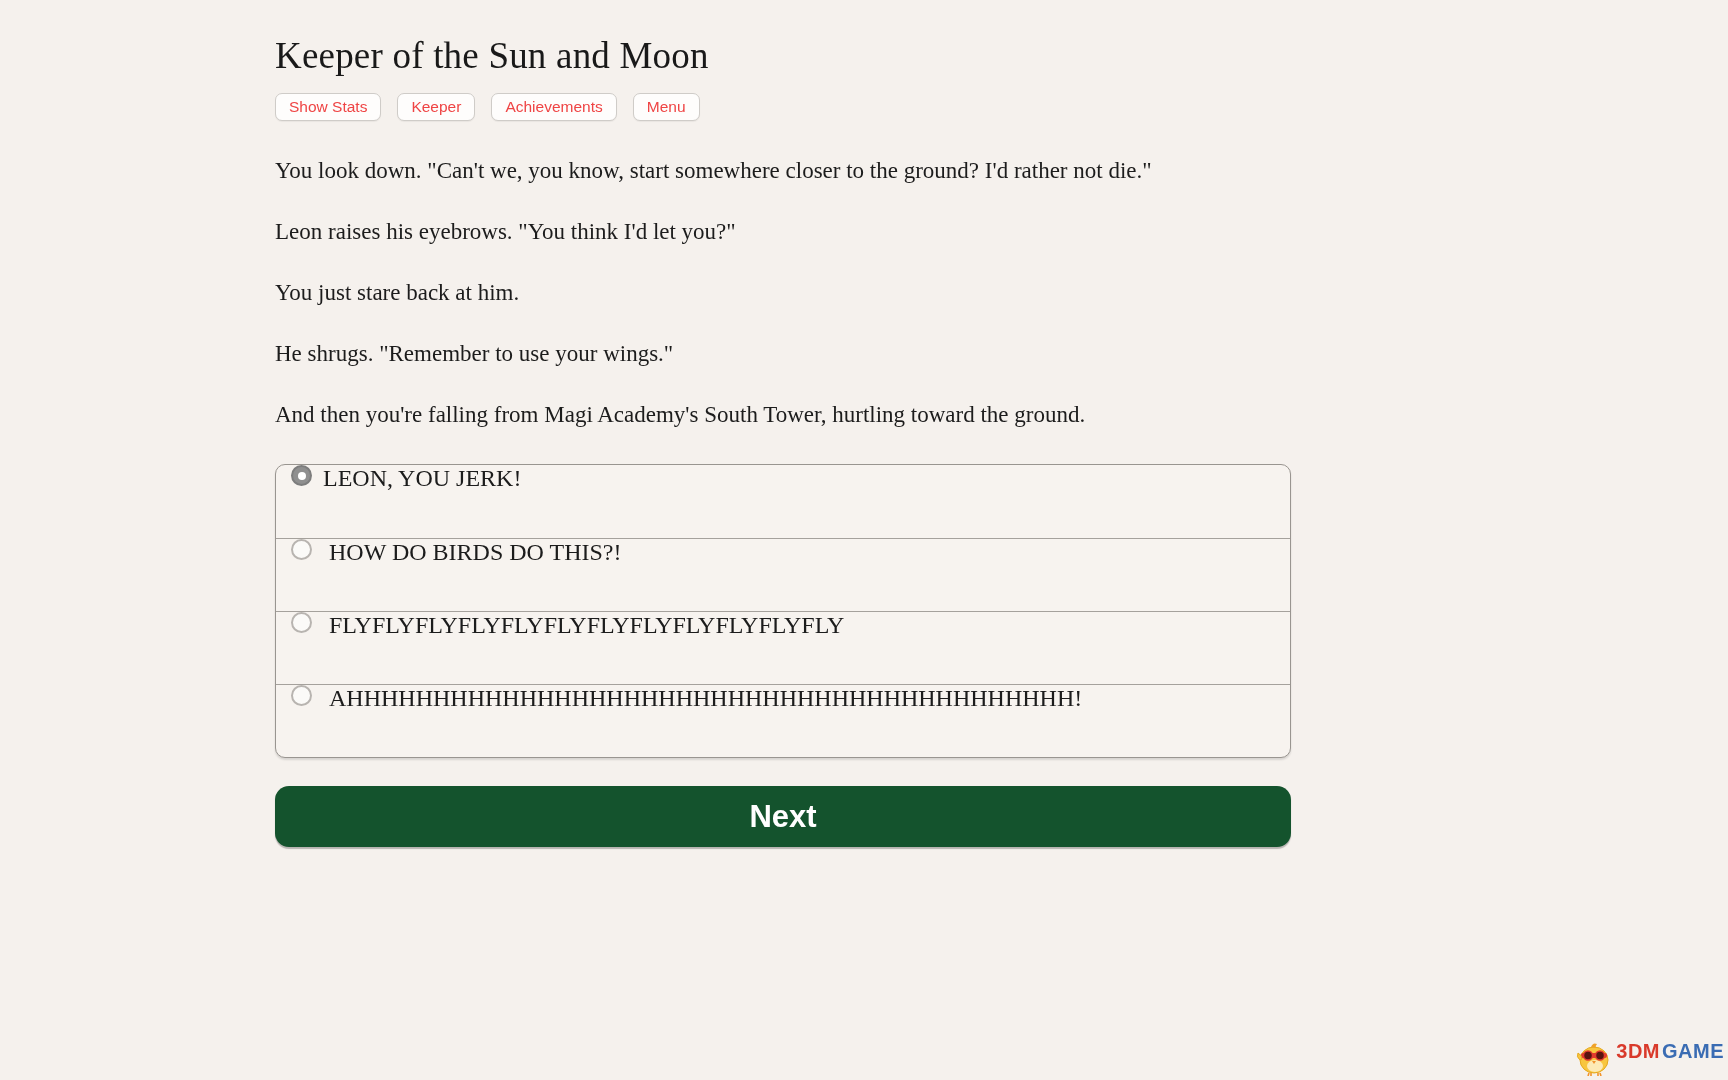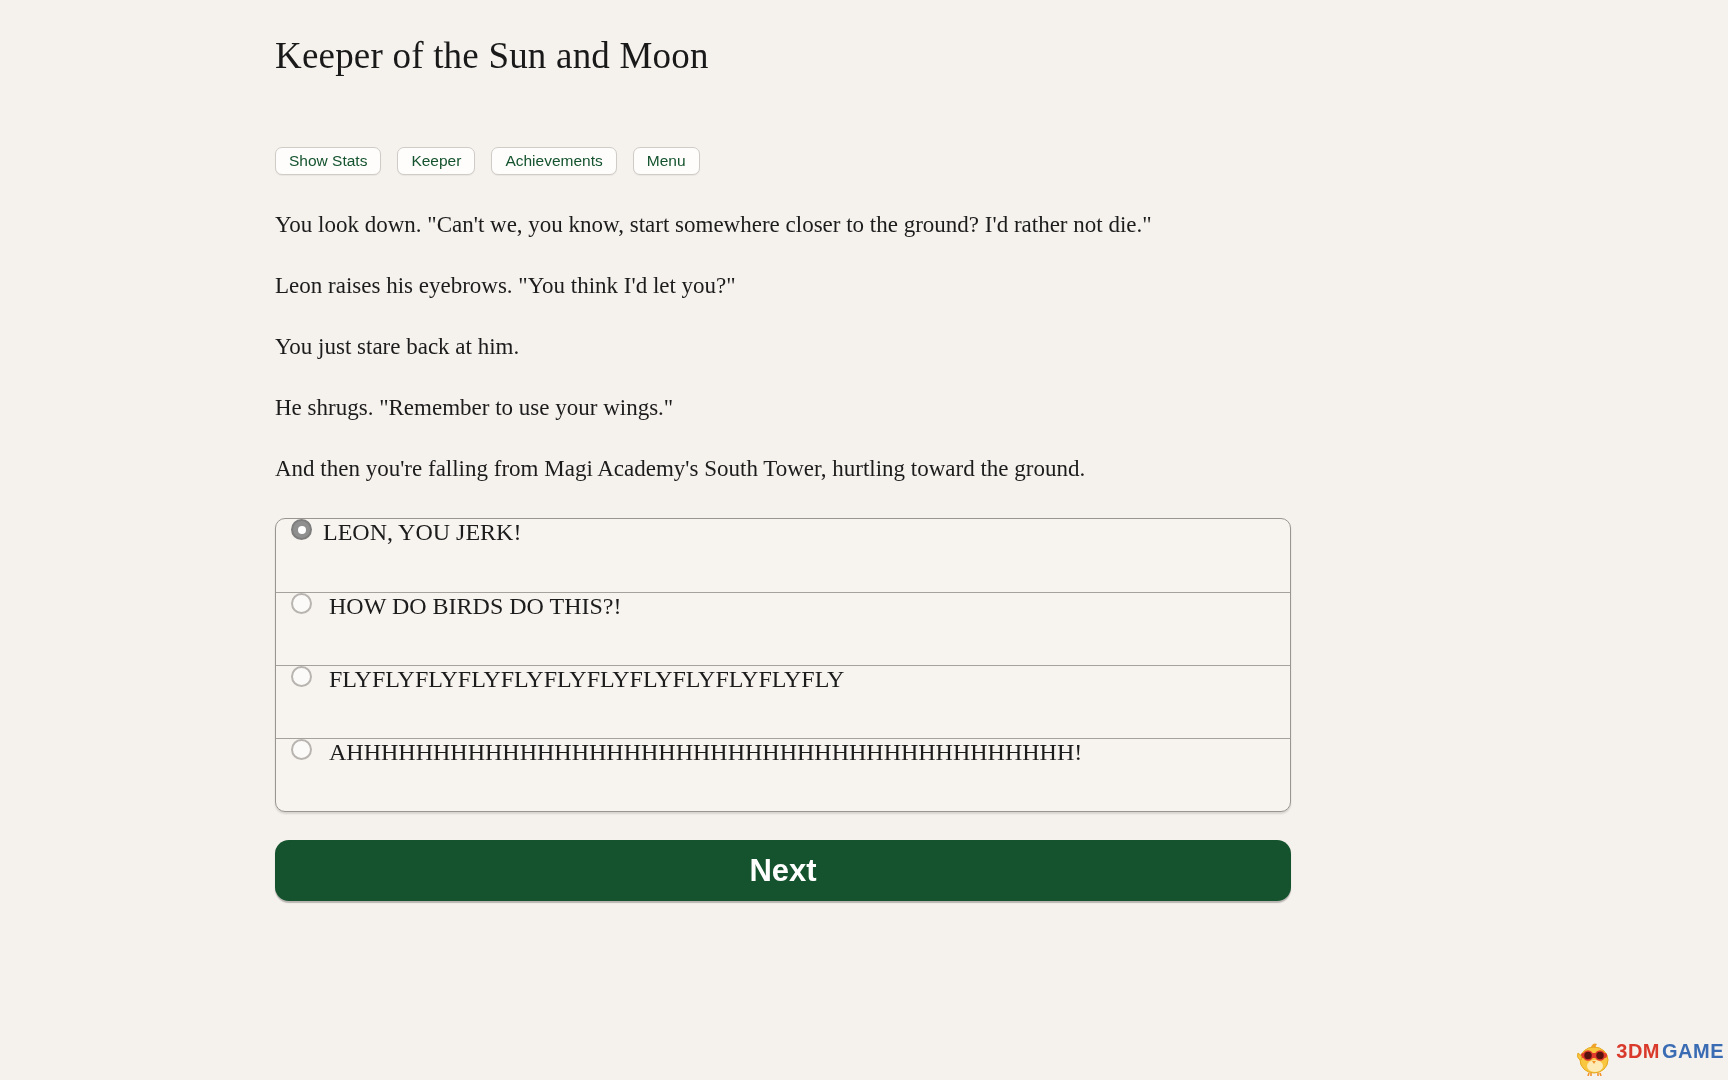--- a/index.html
+++ b/index.html
@@ -15,46 +15,45 @@
     position: absolute;
     left: 275px; top: 0;
     width: 1016px;
     padding-top: 34px;
   }
   .game-title {
     font-size: 37px;
     font-weight: 400;
     letter-spacing: 0.2px;
     color: #191919;
-    margin-bottom: 38px;
+    margin-bottom: 16px;
   }
   .game-author {
     font-size: 28px;
     font-weight: 400;
     color: #191919;
     margin-bottom: 31px;
   }
   .toolbar {
     display: flex;
     gap: 16px;
     margin-bottom: 31px;
     font-family: "Liberation Sans", sans-serif;
   }
   .toolbar button {
     font-family: "Liberation Sans", sans-serif;
     font-size: 15.5px;
-    color: #14532d;
+    color: #ef4444;
     background: #fefdfc;
     border: 1px solid #cfccc8;
     border-radius: 7px;
     padding: 4px 13px;
     height: 28px;
     cursor: pointer;
     box-shadow: 0 1px 1px rgba(0,0,0,0.05);
-    margin-top: 32px;
   }
   .story p {
     font-size: 23px;
     line-height: 37px;
     margin-bottom: 24px;
     color: #1c1c1c;
   }
   .choice-box {
     margin-top: 31px;
     border: 1px solid #999590;

